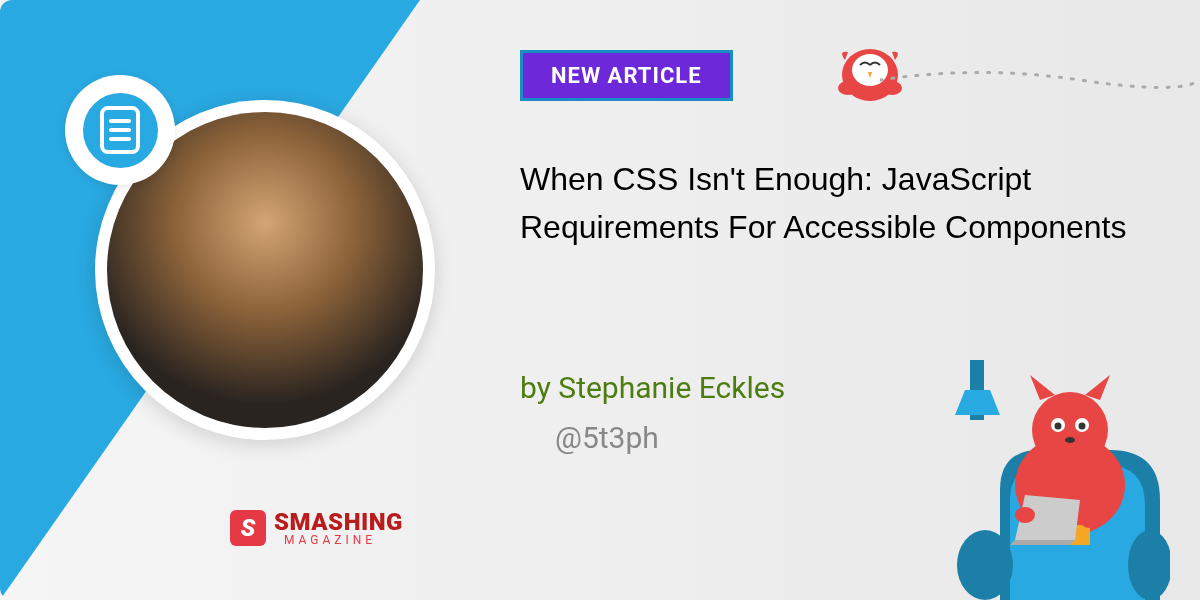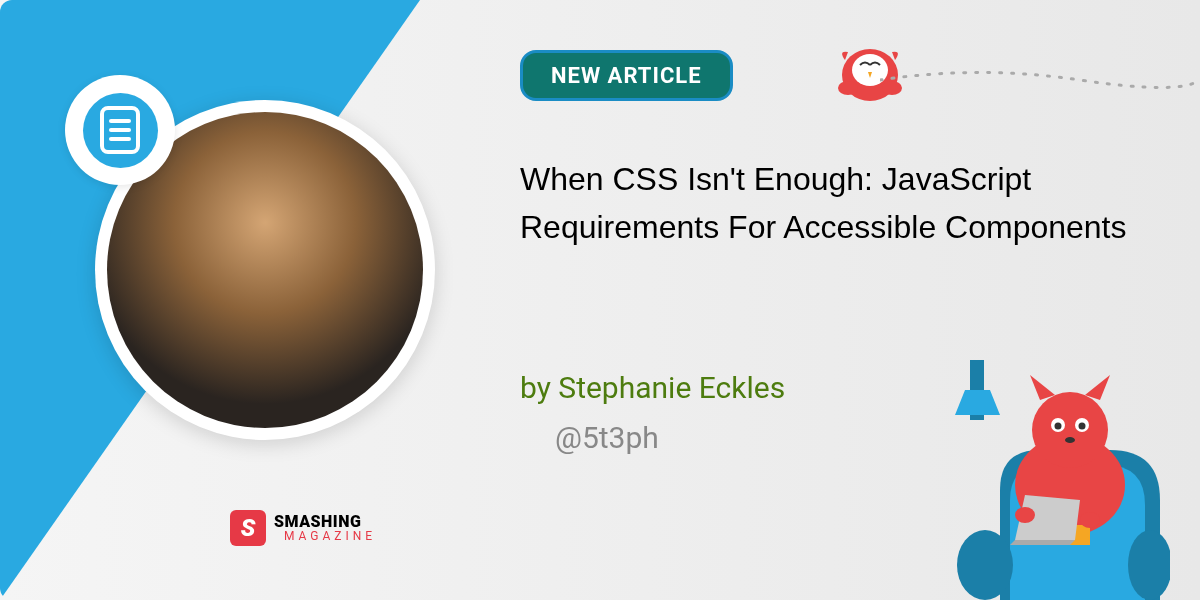--- a/index.html
+++ b/index.html
@@ -63,24 +63,24 @@
       justify-content: center;
     }
     .doc-icon {
       width: 40px;
       height: 48px;
     }
     .badge {
       position: absolute;
       left: 520px;
       top: 50px;
-      background: #0f766e;
+      background: #6d28d9;
       color: #fff;
       padding: 10px 28px;
-      border-radius: 16px;
+      border-radius: 0;
       border: 3px solid #1a8cc4;
       font-weight: 700;
       font-size: 22px;
       letter-spacing: 1px;
     }
     .title {
       position: absolute;
       left: 520px;
       top: 155px;
       width: 640px;
@@ -127,23 +127,23 @@
       font-weight: 900;
       font-size: 24px;
       font-style: italic;
     }
     .brand-text {
       display: flex;
       flex-direction: column;
       line-height: 1;
     }
     .brand-main {
-      color: #000000;
+      color: #b91c1c;
       font-weight: 900;
-      font-size: 16px;
+      font-size: 24px;
       letter-spacing: 0.5px;
     }
     .brand-sub {
       color: #e63946;
       font-weight: 400;
       font-size: 12px;
       letter-spacing: 4px;
       margin-left: 10px;
     }
     .bird {

